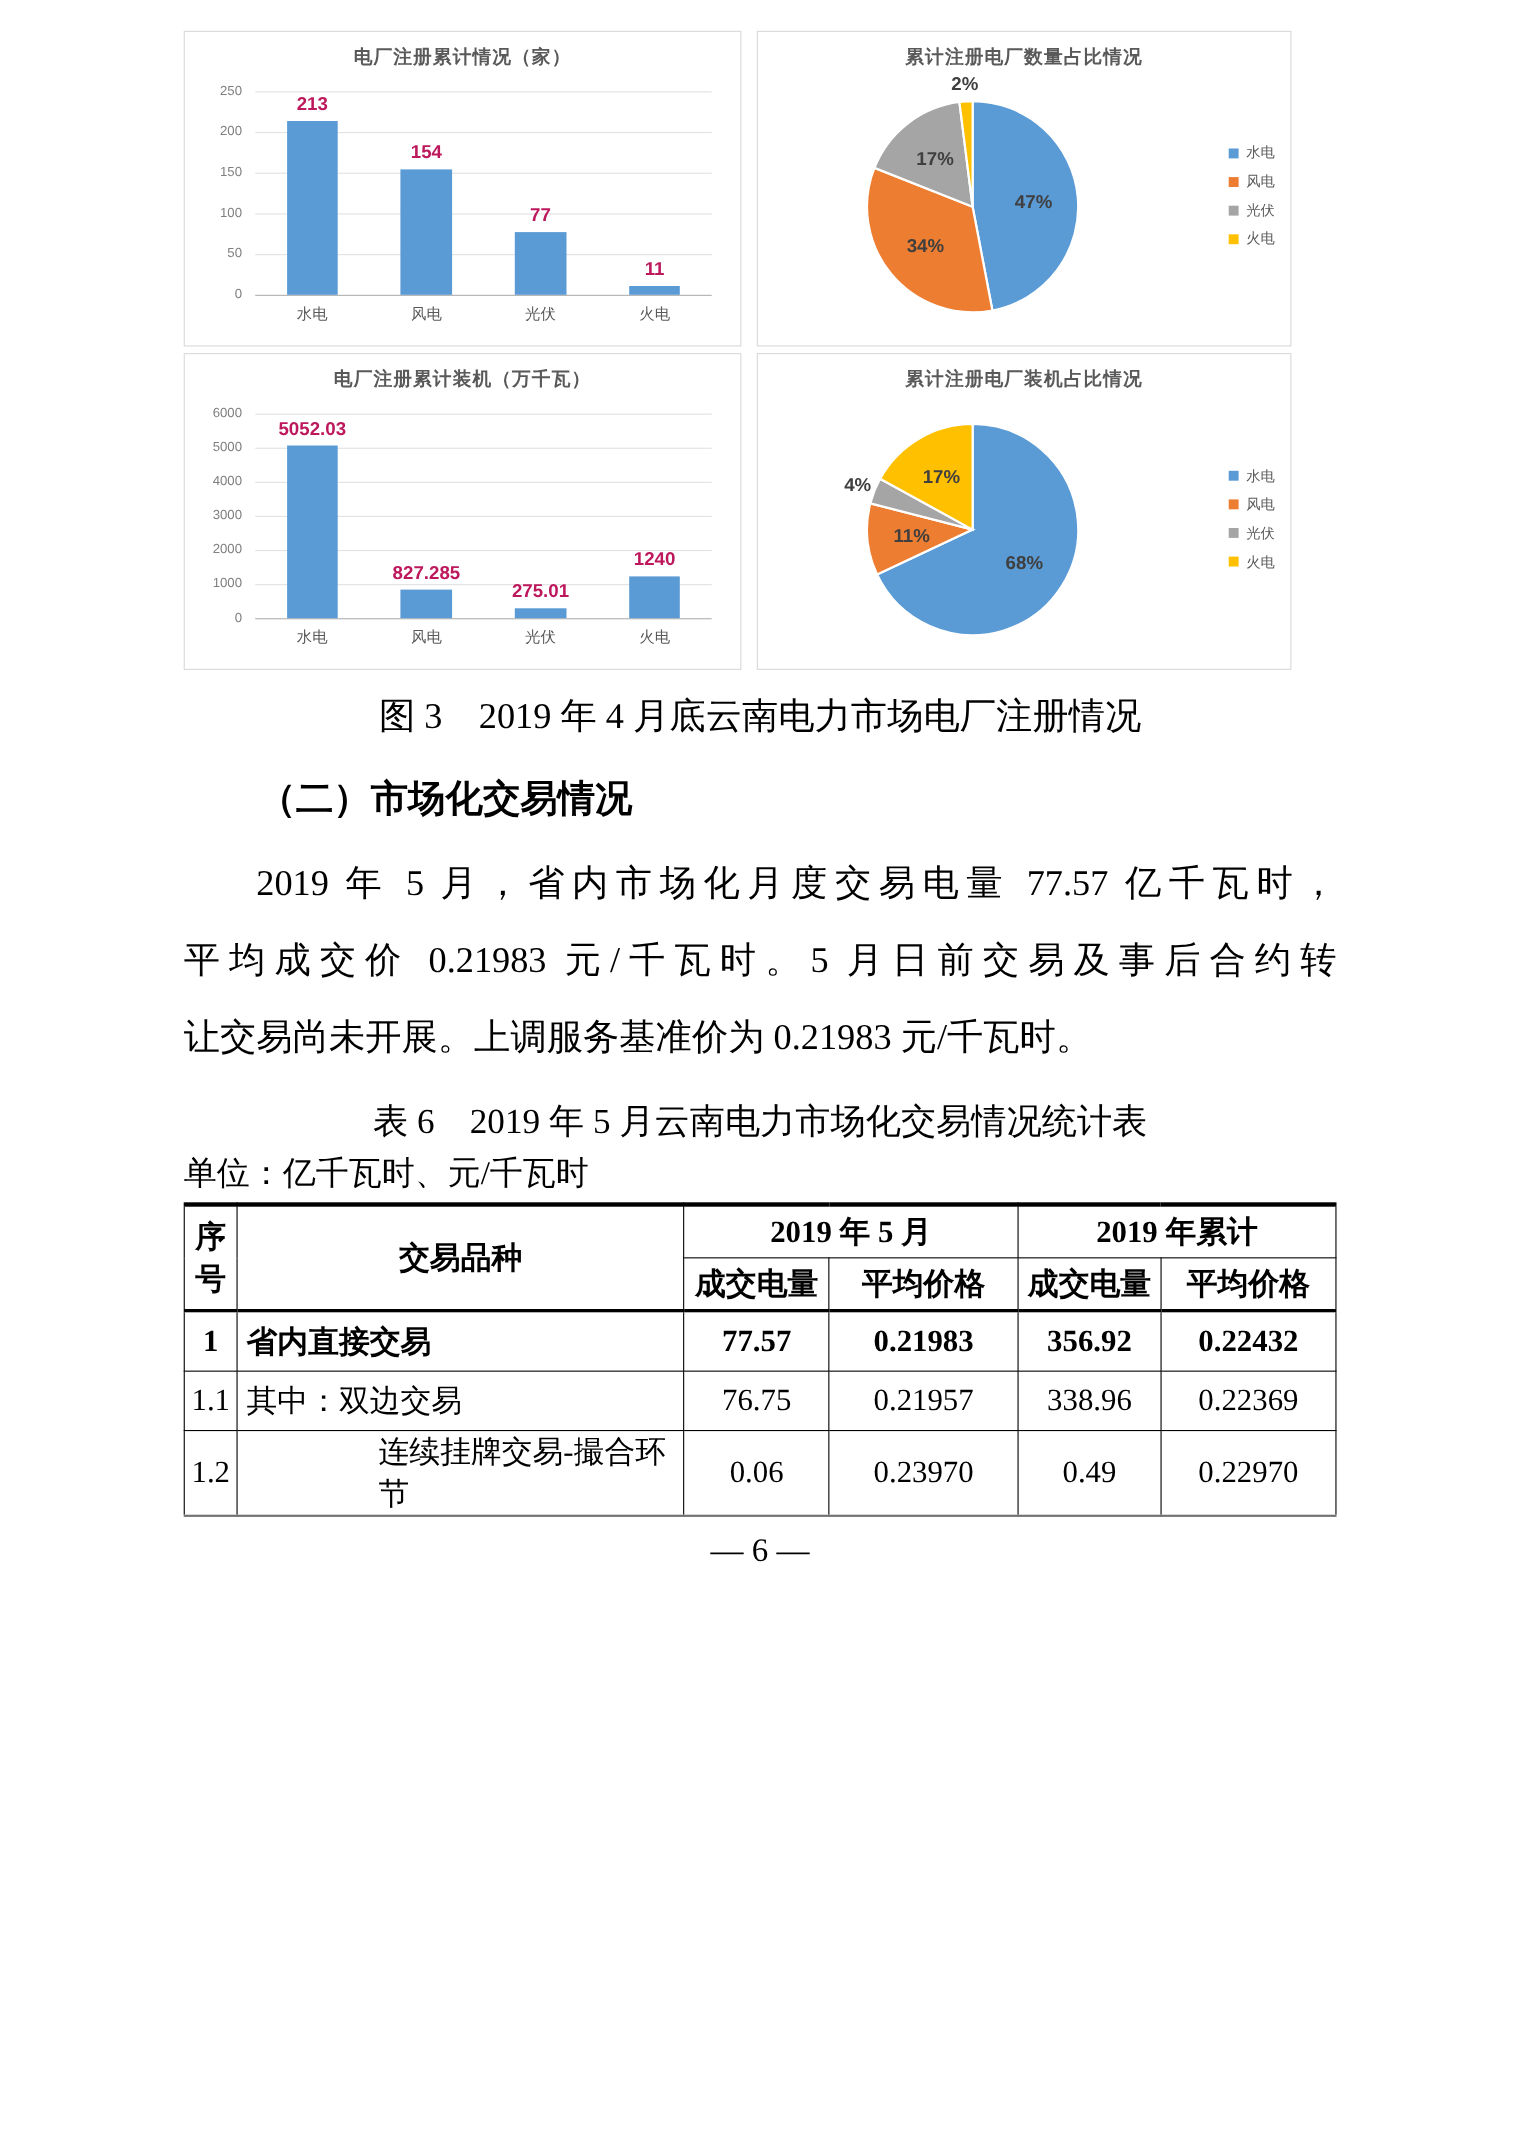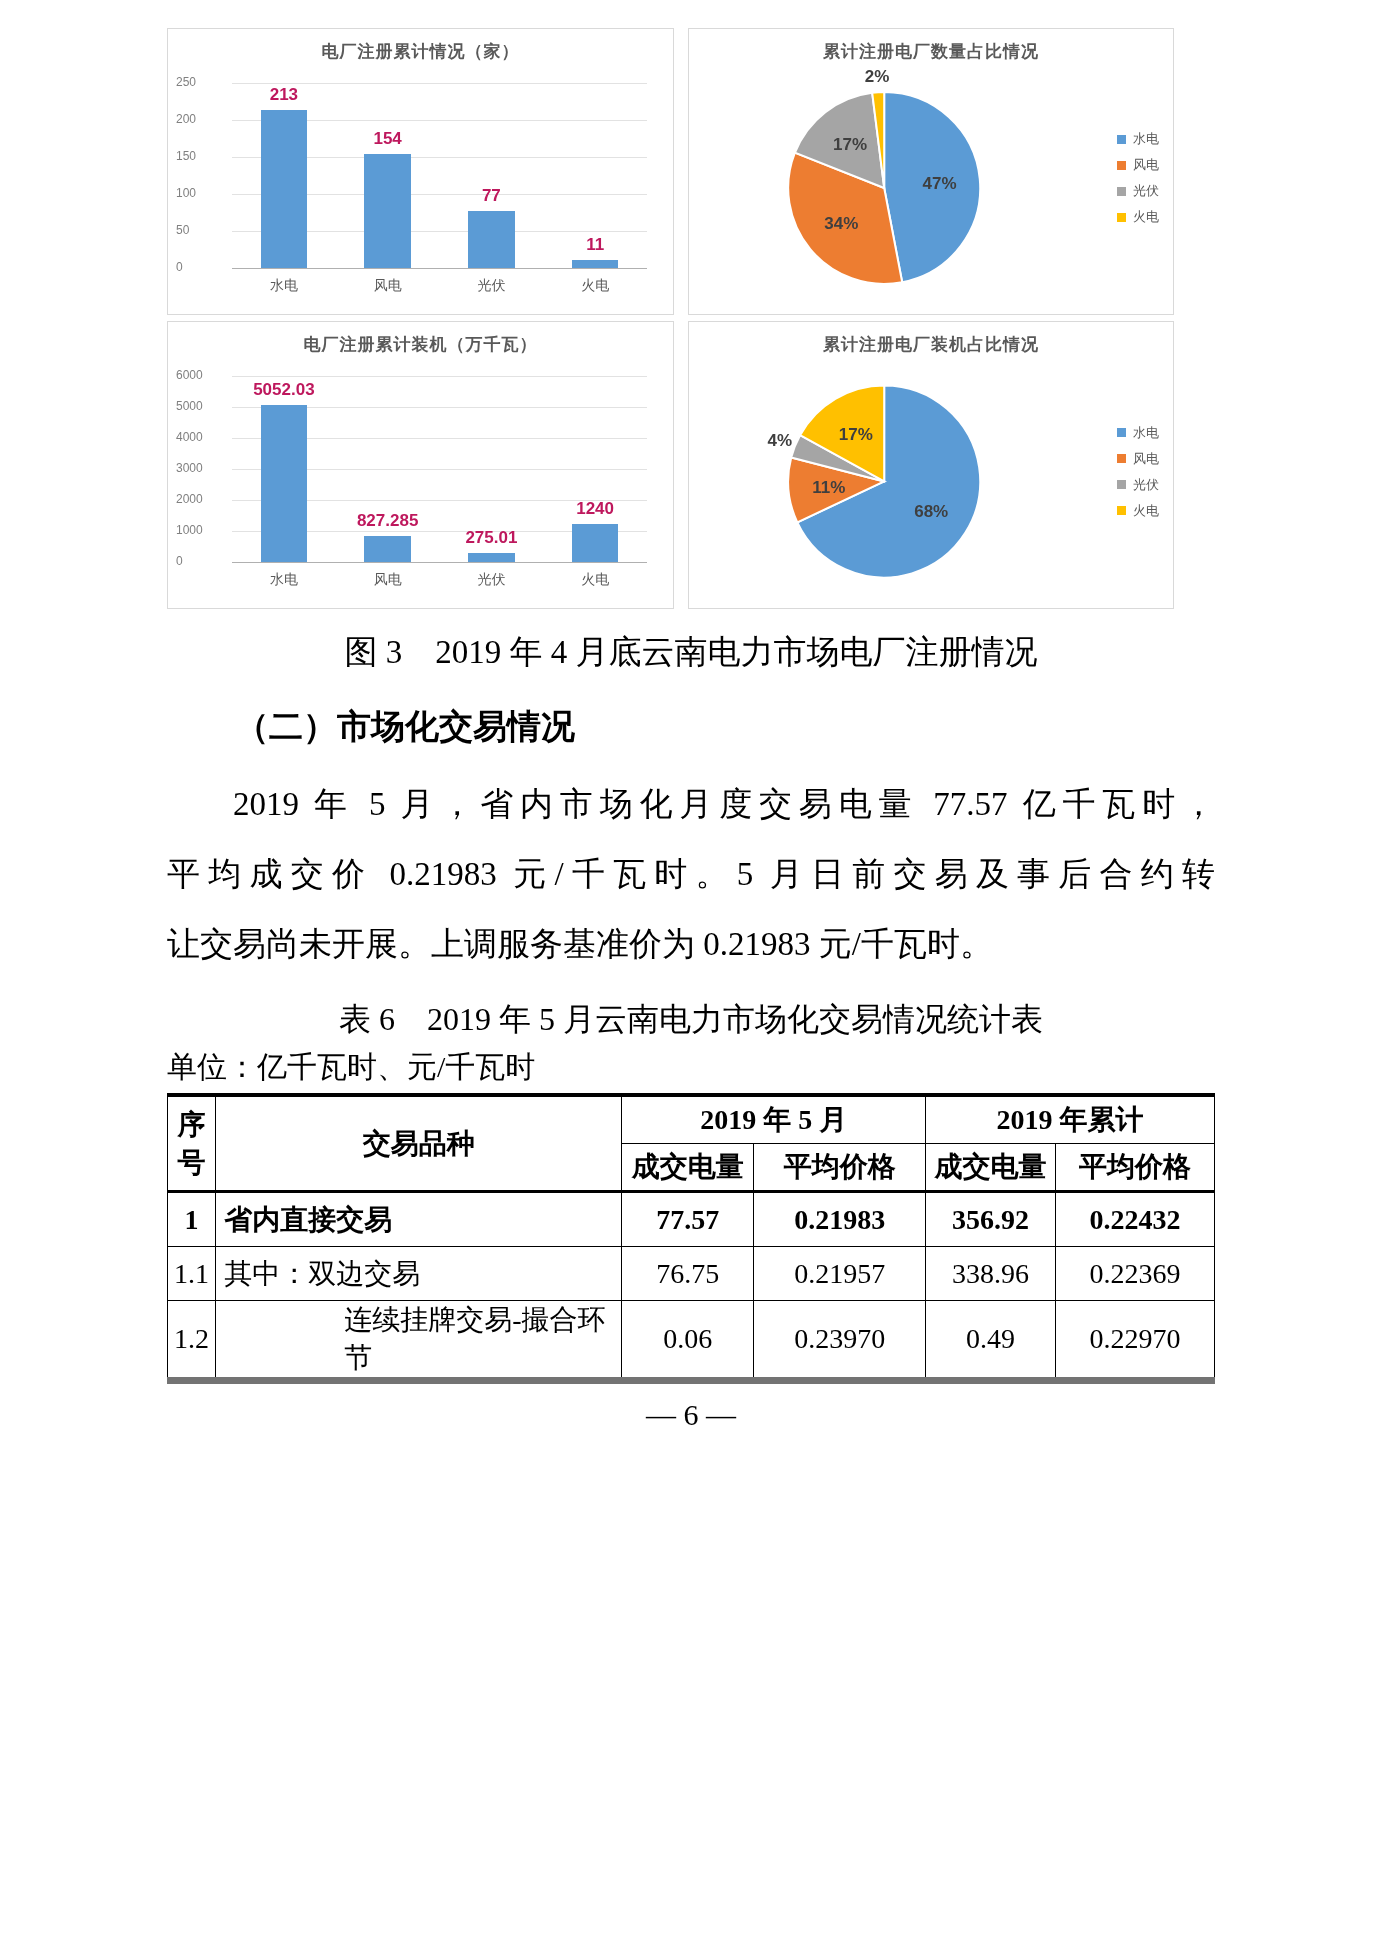--- a/index.html
+++ b/index.html
@@ -22,41 +22,41 @@
   .figure{margin-top:28px;width:1007px;display:grid;
     grid-template-columns:507px 486px;grid-template-rows:287px 288px;gap:6px 14px;}
   .panel{position:relative;border:1px solid #d9d9d9;background:#fff;
     font-family:"Liberation Sans","DejaVu Sans",sans-serif;}
   .chart-title{margin-top:11px;text-align:center;font-size:17px;font-weight:600;color:#595959;
     letter-spacing:1px;}
   .chart-body{position:absolute;left:8px;right:8px;top:40px;bottom:6px;}
   .chart-body.pie{top:34px;}
   .gridline{position:absolute;height:1px;background:#e2e2e2;}
   .gridline.base{background:#b0b0b0;}
-  .ytick{position:absolute;font-size:12px;color:#808080;}
+  .ytick{position:absolute;font-size:12px;color:#808080;text-align:right;}
   .xtick{position:absolute;font-size:14px;color:#595959;text-align:center;}
   .bar{position:absolute;}
   .datalabel{position:absolute;font-size:17px;font-weight:bold;color:#be185d;text-align:center;}
   .pie-label{font-size:17px;font-weight:bold;fill:#3f3f3f;
     font-family:"Liberation Sans","DejaVu Sans",sans-serif;}
   .pie-legend{position:absolute;right:6px;top:47%;transform:translateY(-50%);}
   .legend-item{display:flex;align-items:center;margin:8px 0;}
   .legend-swatch{width:9px;height:9px;display:inline-block;margin-right:7px;flex:none;}
   .legend-label{font-size:13px;color:#595959;}
   
   .fig-caption{margin-top:20px;text-align:center;font-size:33px;line-height:46px;}
   .section-heading{margin-top:26px;margin-left:68px;font-size:34px;line-height:50px;font-weight:bold;
     font-family:"Liberation Sans","DejaVu Sans",sans-serif;}
   .table-caption{margin-top:16px;text-align:center;font-size:32px;line-height:48px;}
   .unit-note{margin-top:2px;text-align:left;padding-right:52px;font-size:30px;line-height:44px;}
   
   table.trade{width:100%;border-collapse:collapse;margin-top:4px;
     font-size:28px;}
   table.trade th,table.trade td{border:1.5px solid #000;padding:0 6px;}
-  table.trade{border-top:4px solid #000;border-bottom:7px solid #737373;}
+  table.trade{border-top:4px solid #000;border-bottom:2px solid #737373;}
   table.trade thead th{font-weight:bold;text-align:center;height:46px;}
   table.trade thead tr:nth-child(2) th,
   table.trade thead th[rowspan]{border-bottom:3px solid #000;}
   table.trade tbody td{height:53px;text-align:center;}
   table.trade tbody td.name{text-align:left;padding-left:8px;}
   table.trade tbody td.name.indent1{padding-left:128px;}
   table.trade tbody tr.row-bold td{font-weight:bold;}
   .page-number{margin-top:14px;text-align:center;font-size:30px;}
 </style>
 </head>

